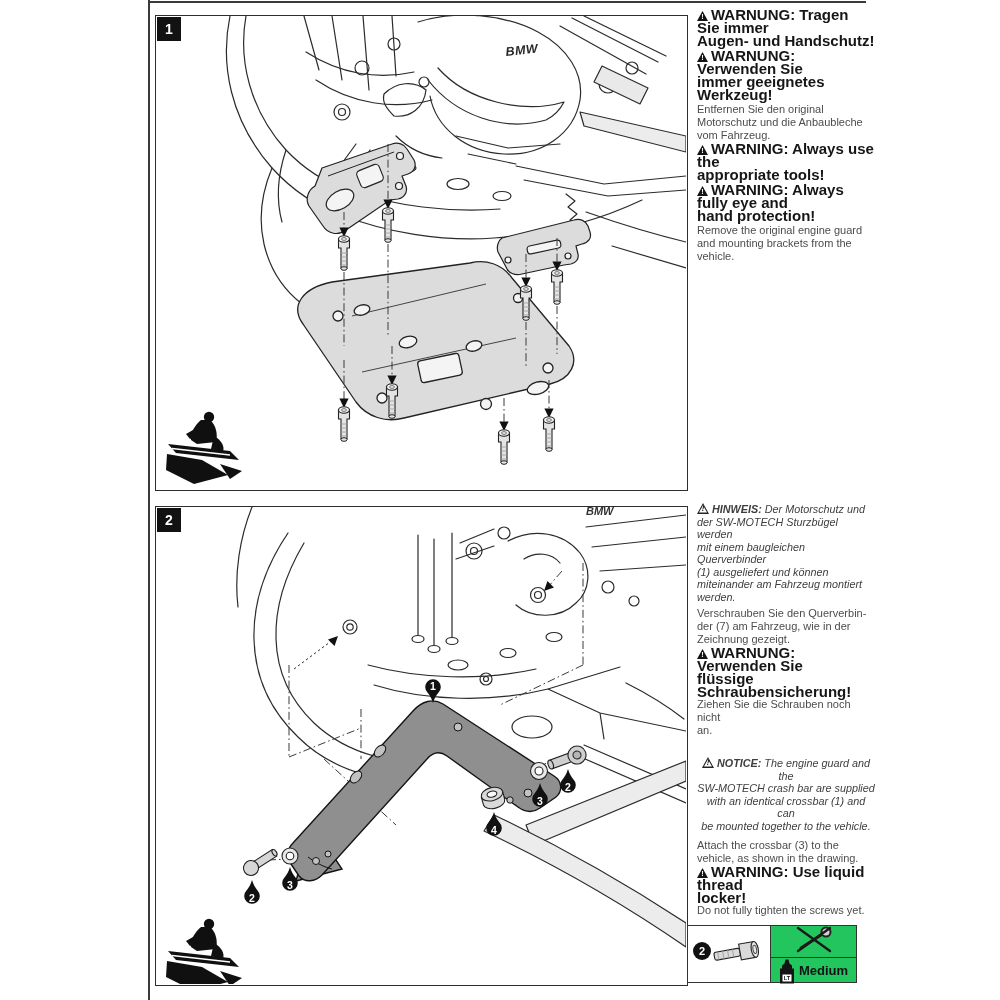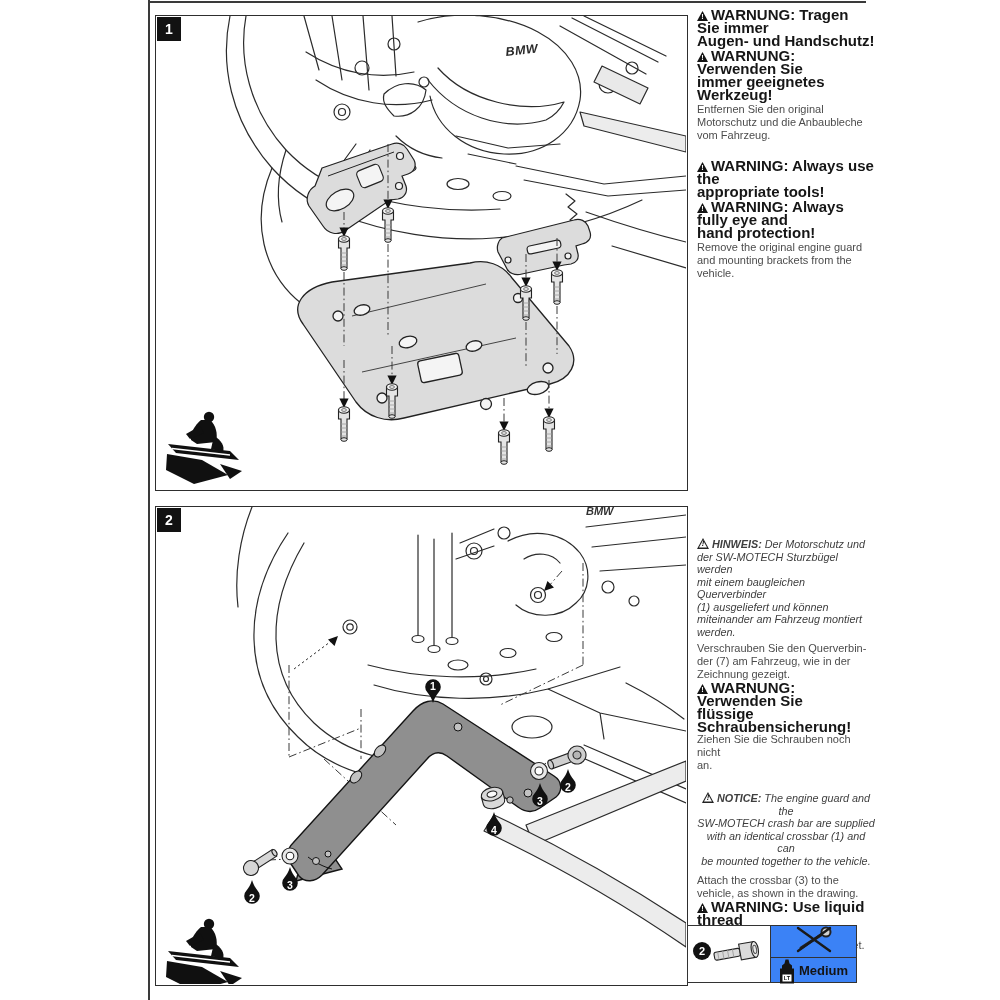--- a/index.html
+++ b/index.html
@@ -19,25 +19,25 @@
   .tri{display:inline-block;width:11px;height:10px;background:#141414;position:relative;
        clip-path:polygon(50% 0,100% 100%,0 100%);margin-right:3px;vertical-align:-1px;}
   .tri::after{content:"!";position:absolute;left:0;right:0;bottom:0;text-align:center;
        font:bold 7.5px/9.5px "Liberation Sans",sans-serif;color:#fff;}
   .trio{display:inline-block;width:12px;height:11px;background:#232323;position:relative;
        clip-path:polygon(50% 0,100% 100%,0 100%);margin-right:3px;vertical-align:-1px;}
   .trio::before{content:"";position:absolute;left:2px;right:2px;top:2.2px;bottom:1.4px;background:#fff;
        clip-path:polygon(50% 0,100% 100%,0 100%);}
   .trio::after{content:"!";position:absolute;left:0;right:0;bottom:0;text-align:center;
        font:bold italic 7.5px/10px "Liberation Sans",sans-serif;color:#111;}
-  .mt2{margin-top:2px;}.mt4{margin-top:4px;}.mt7{margin-top:7px;}.mt17{margin-top:17px;}
+  .mt2{margin-top:2px;}.mt4{margin-top:4px;}.mt7{margin-top:7px;}.mt17{}
   .ptable{position:absolute;left:687px;top:925px;width:170px;height:58px;border:1.6px solid #333;
        box-sizing:border-box;display:flex;}
   .pt-left{width:83px;border-right:1.6px solid #333;background:#fff;position:relative;box-sizing:border-box;}
-  .pt-right{flex:1;display:flex;flex-direction:column;background:#3b82f6;}
+  .pt-right{flex:1;display:flex;flex-direction:column;background:#22c55e;}
   .pt-cell{flex:1;position:relative;}
   .pt-cell.top{border-bottom:1.6px solid #333;box-sizing:border-box;}
   .medlbl{position:absolute;left:28px;top:50%;transform:translateY(-50%);
        font-weight:bold;font-size:13px;color:#141414;}
 </style>
 </head>
 <body>
 
 <div class="vrule" style="left:148px;top:0;width:1.5px;height:1000px;"></div>
 <div class="vrule" style="left:148px;top:1px;width:718px;height:1.5px;"></div>
@@ -308,21 +308,21 @@
       <path d="M50,28 C57,32 61,38 59,44 L47,41 Z"></path>
       <path d="M4,36 L66,43 L75,52 L12,45 Z"></path>
       <path d="M8,40.5 L66,47" stroke="#fff" stroke-width="1.6" fill="none"></path>
       <path d="M3,46 L38,52 L64,67 L30,76 L2,62 Z"></path>
       <path d="M56,56 L78,63 L66,71 Z"></path>
     </g>
   </svg>
   <div class="stepbadge">2</div>
 </div>
 
-<div class="tcol" style="top:503px;margin-top:35px;">
+<div class="tcol" style="top:503px;">
   <div class="notice"><span class="trio"></span><span class="lbl">HINWEIS:</span><span class="txt">Der Motorschutz und
 der SW-MOTECH Sturzbügel werden
 mit einem baugleichen Querverbinder
 (1) ausgeliefert und können
 miteinander am Fahrzeug montiert
 werden.</span></div>
   <div class="bodytxt mt4">Verschrauben Sie den Querverbin-
 der (7) am Fahrzeug, wie in der
 Zeichnung gezeigt.</div>
   <div class="warn"><span class="tri"></span><span class="txt">WARNUNG: Verwenden Sie

